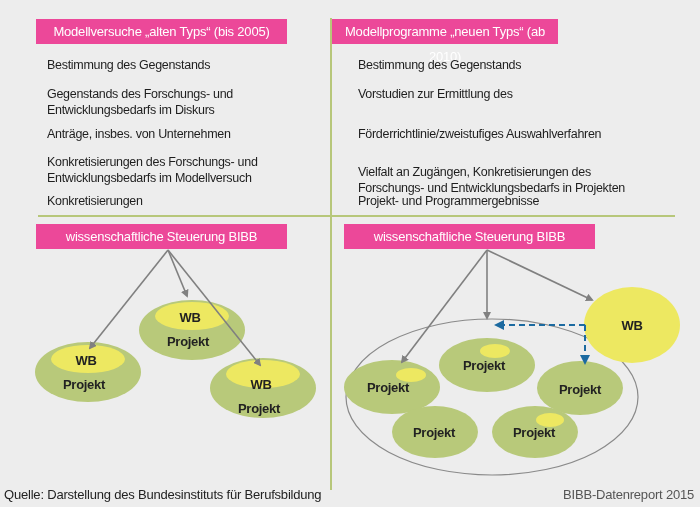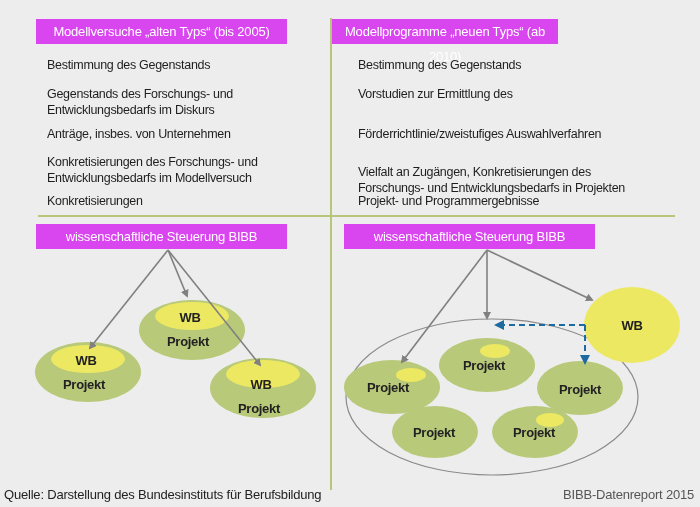--- a/index.html
+++ b/index.html
@@ -1,18 +1,18 @@
 <!DOCTYPE html>
 <html><head>
 <meta charset="utf-8">
 <style>
   html, body { margin: 0; padding: 0; }
   body { width: 700px; height: 507px; background: #ededed; position: relative; overflow: hidden;
          font-family: "Liberation Sans", sans-serif; color: #1a1a1a; }
-  .hdr { position: absolute; background: #d946ef; color: #fff; font-size: 13px; height: 25px;
+  .hdr { position: absolute; background: #ec4899; color: #fff; font-size: 13px; height: 25px;
          line-height: 25px; text-align: center; letter-spacing: -0.2px; }
   .item { position: absolute; font-size: 12.5px; line-height: 16px; letter-spacing: -0.3px; color: #1e1e1e; }
   .vline { position: absolute; left: 330px; top: 18px; width: 2px; height: 472px; background: #b7c77a; }
   .hline { position: absolute; top: 215px; height: 2px; background: #b7c77a; }
   svg { position: absolute; left: 0; top: 0; }
   .lbl { font-family: "Liberation Sans", sans-serif; font-weight: bold; font-size: 13px; fill: #222; letter-spacing: -0.3px; }
   .foot { position: absolute; top: 487px; font-size: 13px; color: #222; letter-spacing: -0.2px; }
 </style>
 </head>
 <body>

